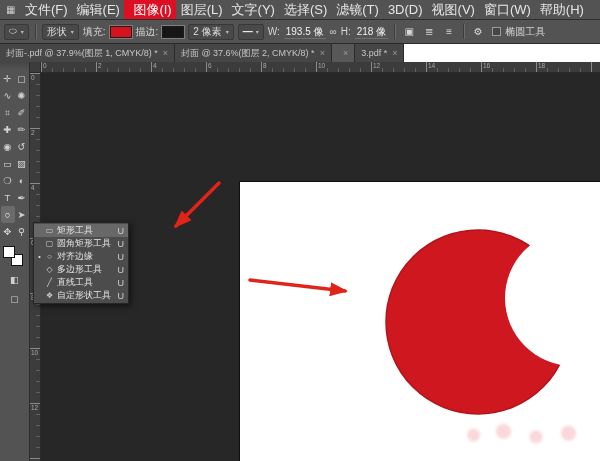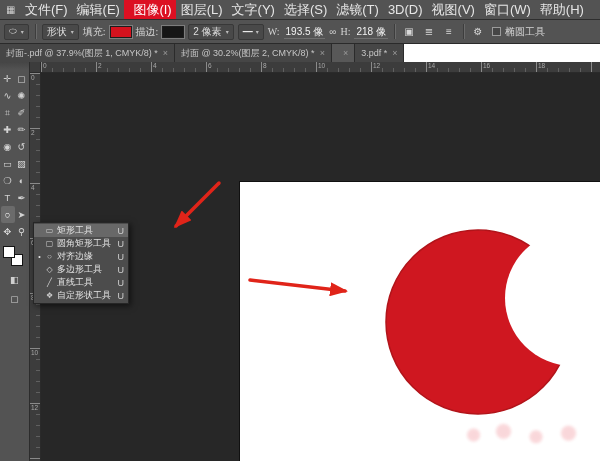--- a/index.html
+++ b/index.html
@@ -32,21 +32,21 @@
     display:flex; align-items:center; gap:4px; padding:0 4px;
     font-size:10px; color:#dedede; white-space:nowrap; z-index:9;
   }
   .sep { width:1px; height:15px; background:#3d3d3d; box-shadow:1px 0 0 #6a6a6a; margin:0 2px; }
   .ctl {
     display:inline-flex; align-items:center; gap:4px; height:16px;
     background:#494949; border:1px solid #383838; border-radius:2px; padding:0 4px;
   }
   .tp-icon { font-size:9px; color:#dddddd; }
   .caret { font-size:6px; color:#bbbbbb; }
-  .opt-label { color:#d5d5d5;font-family:Liberation Serif, serif; }
+  .opt-label { color:#d5d5d5; }
   .swatch { width:22px; height:12px; display:inline-block; border:1px solid #1d1d1d; box-shadow:0 0 0 1px #7d7d7d; }
   .fill-swatch { background:#d5121e; }
   .stroke-swatch { background:#161616; }
   .line-glyph { color:#efefef; font-weight:bold; letter-spacing:-1px; }
   .field { color:#f2f2f2; border-bottom:1px solid #6f6f6f; height:14px; line-height:14px; padding:0 2px; }
   .link { color:#c9c9c9; font-size:10px; }
   .icon-btn {
     width:16px; height:16px; display:inline-flex; align-items:center; justify-content:center;
     color:#d8d8d8; font-size:10px; border-radius:2px;
   }
@@ -202,21 +202,21 @@
     <span class="opt-label">椭圆工具</span>
   </div>
 
   <div id="tabbar">
 
   <div class="tab">
       <span class="tab-label">封面-.pdf @ 37.9%(图层 1, CMYK/8) *</span>
       <span class="tab-close">×</span>
     </div>
       <div class="tab">
-      <span class="tab-label">封面 @ 30.2%(图层 2, CMYK/8) *</span>
+      <span class="tab-label">封面 @ 37.6%(图层 2, CMYK/8) *</span>
       <span class="tab-close">×</span>
     </div>
       <div class="tab active">
       <span class="tab-close">×</span>
     </div>
       <div class="tab">
       <span class="tab-label">3.pdf *</span>
       <span class="tab-close">×</span>
     </div>
     </div>

